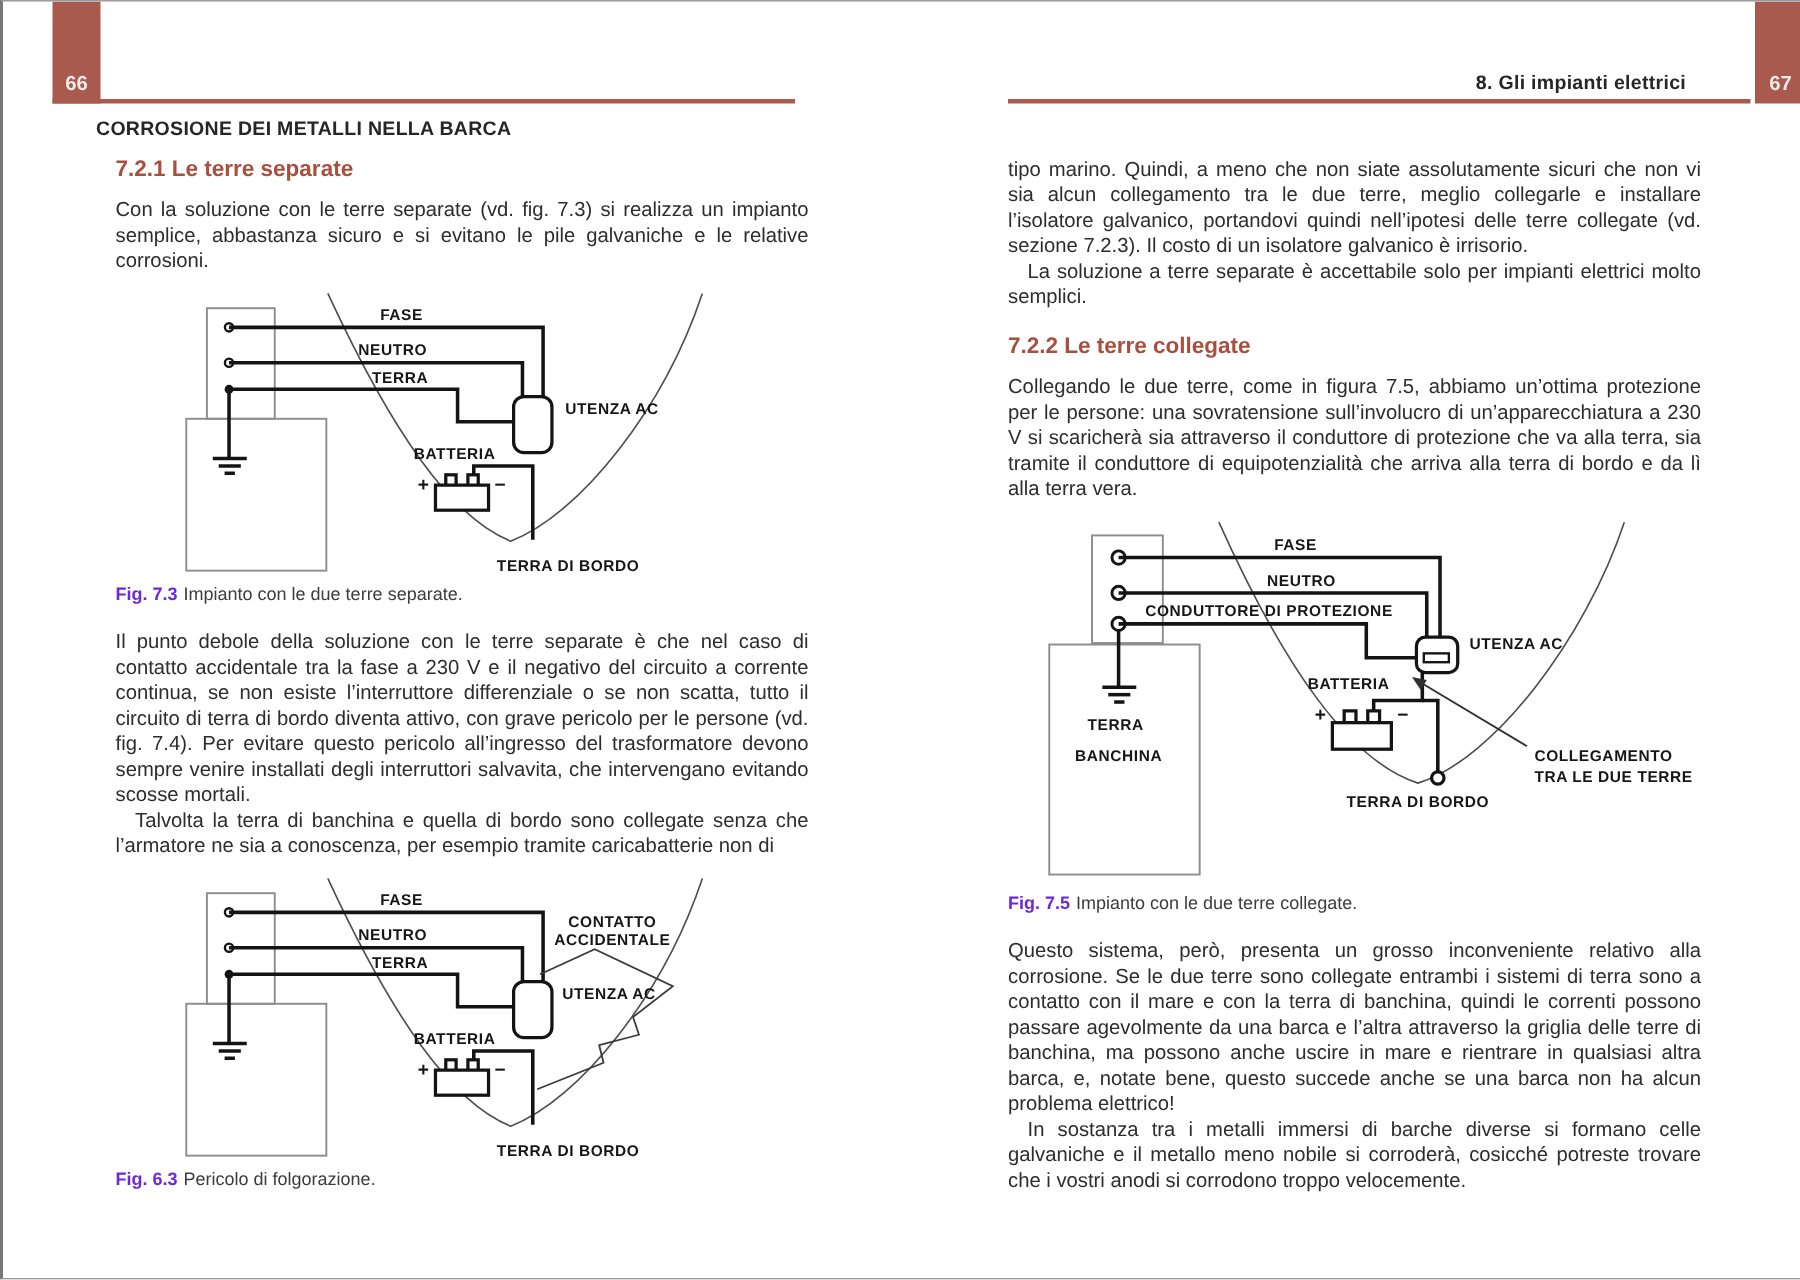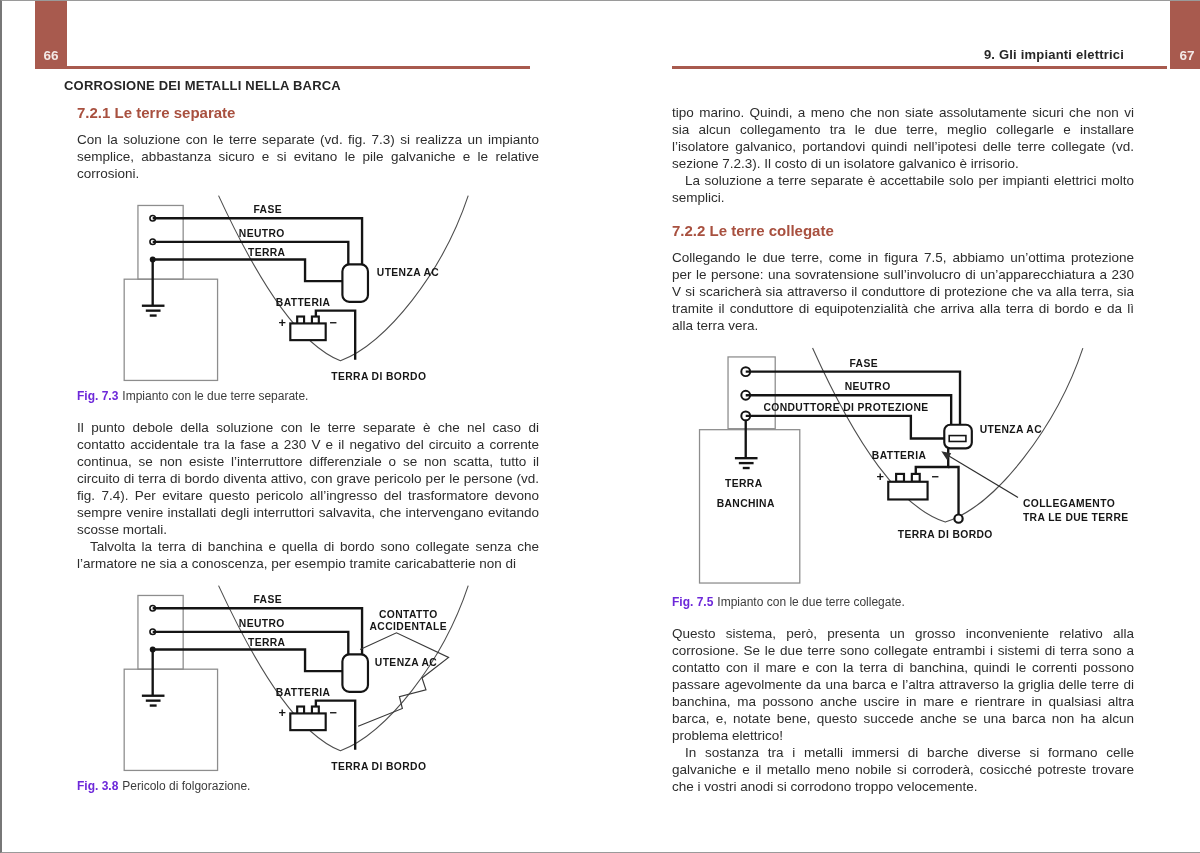--- a/index.html
+++ b/index.html
@@ -48,21 +48,21 @@
 
   <div class="tab" style="left:33px;width:32px;">
     <div class="pnum">66</div>
   </div>
   <div class="run-head" style="left:62px;width:450px;margin-top:31px;">CORROSIONE DEI METALLI NELLA BARCA</div>
   <div class="rule" style="left:33px;width:495px;"></div>
 
   <div class="tab" style="left:1131px;width:34px;margin-left:37px;">
     <div class="pnum">67</div>
   </div>
-  <div class="run-head" style="left:660px;width:462px;text-align:right;">9. Gli impianti elettrici</div>
+  <div class="run-head" style="left:660px;width:462px;text-align:right;">8. Gli impianti elettrici</div>
   <div class="rule" style="left:670px;width:495px;"></div>
 
   <div class="col" style="left:75px;">
 
     <h2 class="sec-title">7.2.1 Le terre separate</h2>
 
     <p class="para">Con la soluzione con le terre separate (vd. fig. 7.3) si realizza un impianto semplice, abbastanza sicuro e si evitano le pile galvaniche e le relative corrosioni.</p>
 
     <svg class="fig" width="462" height="192" viewBox="0 0 470 192">
       <g>
@@ -140,21 +140,21 @@
       <text class="dlbl" x="193" y="61" text-anchor="middle">TERRA</text>
       <text class="dlbl" x="337" y="33" text-anchor="middle">CONTATTO</text>
       <text class="dlbl" x="337" y="45" text-anchor="middle">ACCIDENTALE</text>
       <text class="dlbl" x="303" y="82">UTENZA AC</text>
       <text class="dlbl" x="230" y="112" text-anchor="middle">BATTERIA</text>
       <text class="sign" x="205" y="134">+</text>
       <text class="sign" x="257" y="134">−</text>
       <text class="dlbl" x="307" y="188" text-anchor="middle">TERRA DI BORDO</text>
     </svg>
     <p class="caption">
-      <span class="cap-label">Fig. 3.8</span><span>Pericolo di folgorazione.</span>
+      <span class="cap-label">Fig. 6.3</span><span>Pericolo di folgorazione.</span>
     </p>
   </div>
 
   <div class="col" style="left:670px;">
 
     <p class="para mt8">tipo marino. Quindi, a meno che non siate assolutamente sicuri che non vi sia alcun collegamento tra le due terre, meglio collegarle e installare l’isolatore galvanico, portandovi quindi nell’ipotesi delle terre collegate (vd. sezione 7.2.3). Il costo di un isolatore galvanico è irrisorio.</p>
     <p class="para indent">La soluzione a terre separate è accettabile solo per impianti elettrici molto semplici.</p>
 
     <h2 class="sec-title mt16">7.2.2 Le terre collegate</h2>
 

